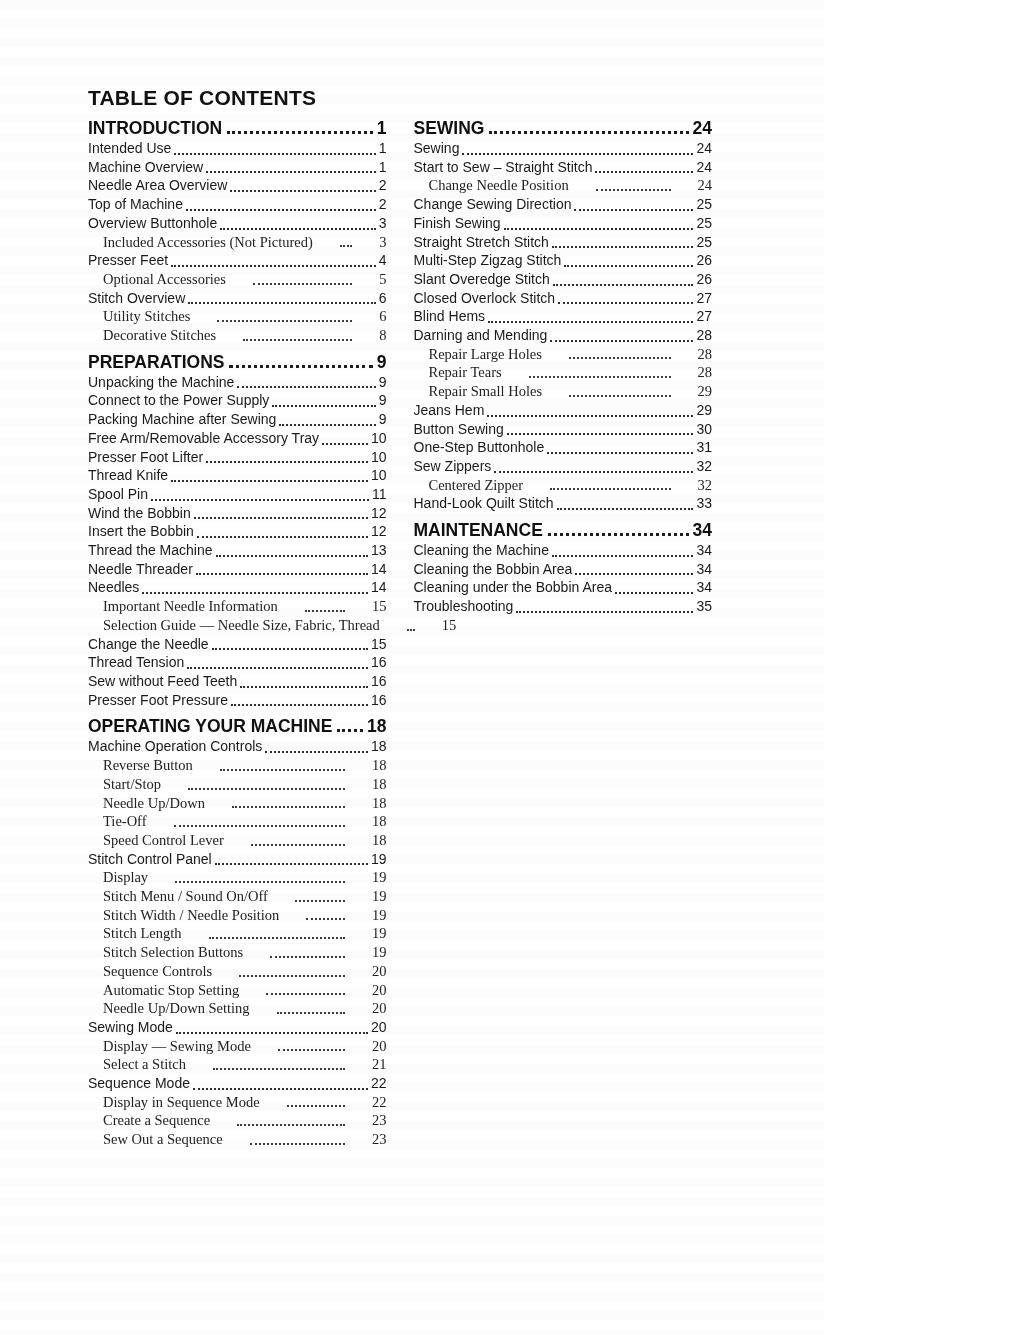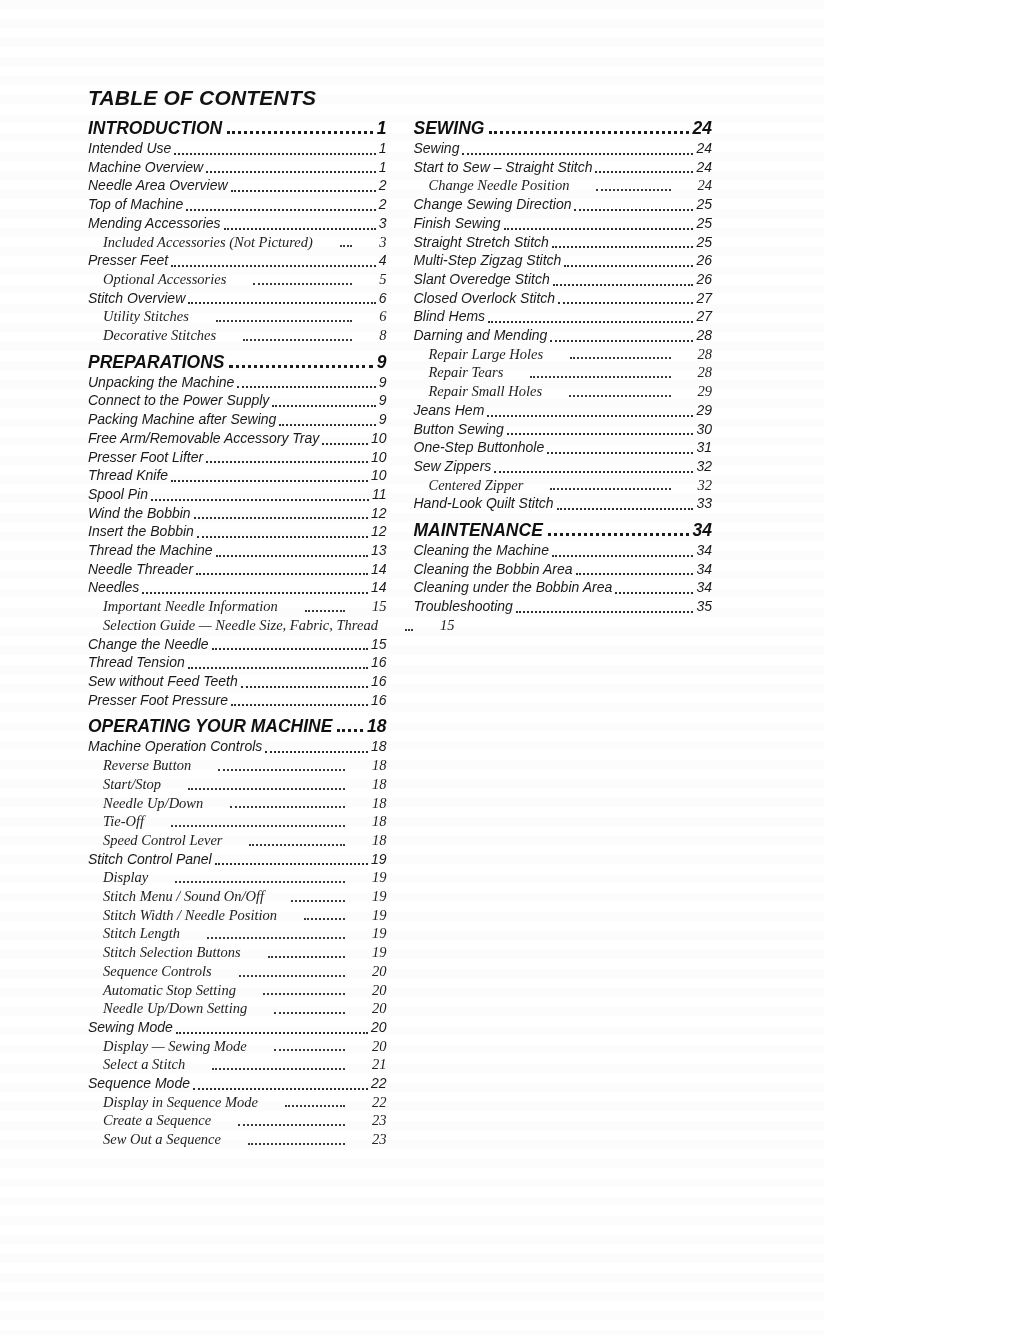--- a/index.html
+++ b/index.html
@@ -16,21 +16,20 @@
     height: 1335px;
     background:
       repeating-linear-gradient(to bottom,
         rgba(0,0,0,0.012) 0px, rgba(0,0,0,0.012) 9px,
         rgba(0,0,0,0.0) 9px, rgba(0,0,0,0.0) 19px),
       #ffffff;
     box-sizing: border-box;
     padding: 86px 112px 0 88px;
     font-family: "Liberation Sans", sans-serif;
     color: #161616;
-    font-style: italic;
   }
   .doc-title {
     font-size: 21px;
     font-weight: bold;
     letter-spacing: 0.2px;
     line-height: 24px;
     margin-bottom: 7px;
     color: #121212;
   }
   .columns {
@@ -113,21 +112,21 @@
             <span class="label">Needle Area Overview</span>
             <span class="leader"></span>
             <span class="pg">2</span>
           </div>
           <div class="row main">
             <span class="label">Top of Machine</span>
             <span class="leader"></span>
             <span class="pg">2</span>
           </div>
           <div class="row main">
-            <span class="label">Mending Accessories</span>
+            <span class="label">Overview Buttonhole</span>
             <span class="leader"></span>
             <span class="pg">3</span>
           </div>
           <div class="row sub">
             <span class="label">Included Accessories (Not Pictured)</span>
             <span class="leader"></span>
             <span class="pg">3</span>
           </div>
           <div class="row main">
             <span class="label">Presser Feet</span>

